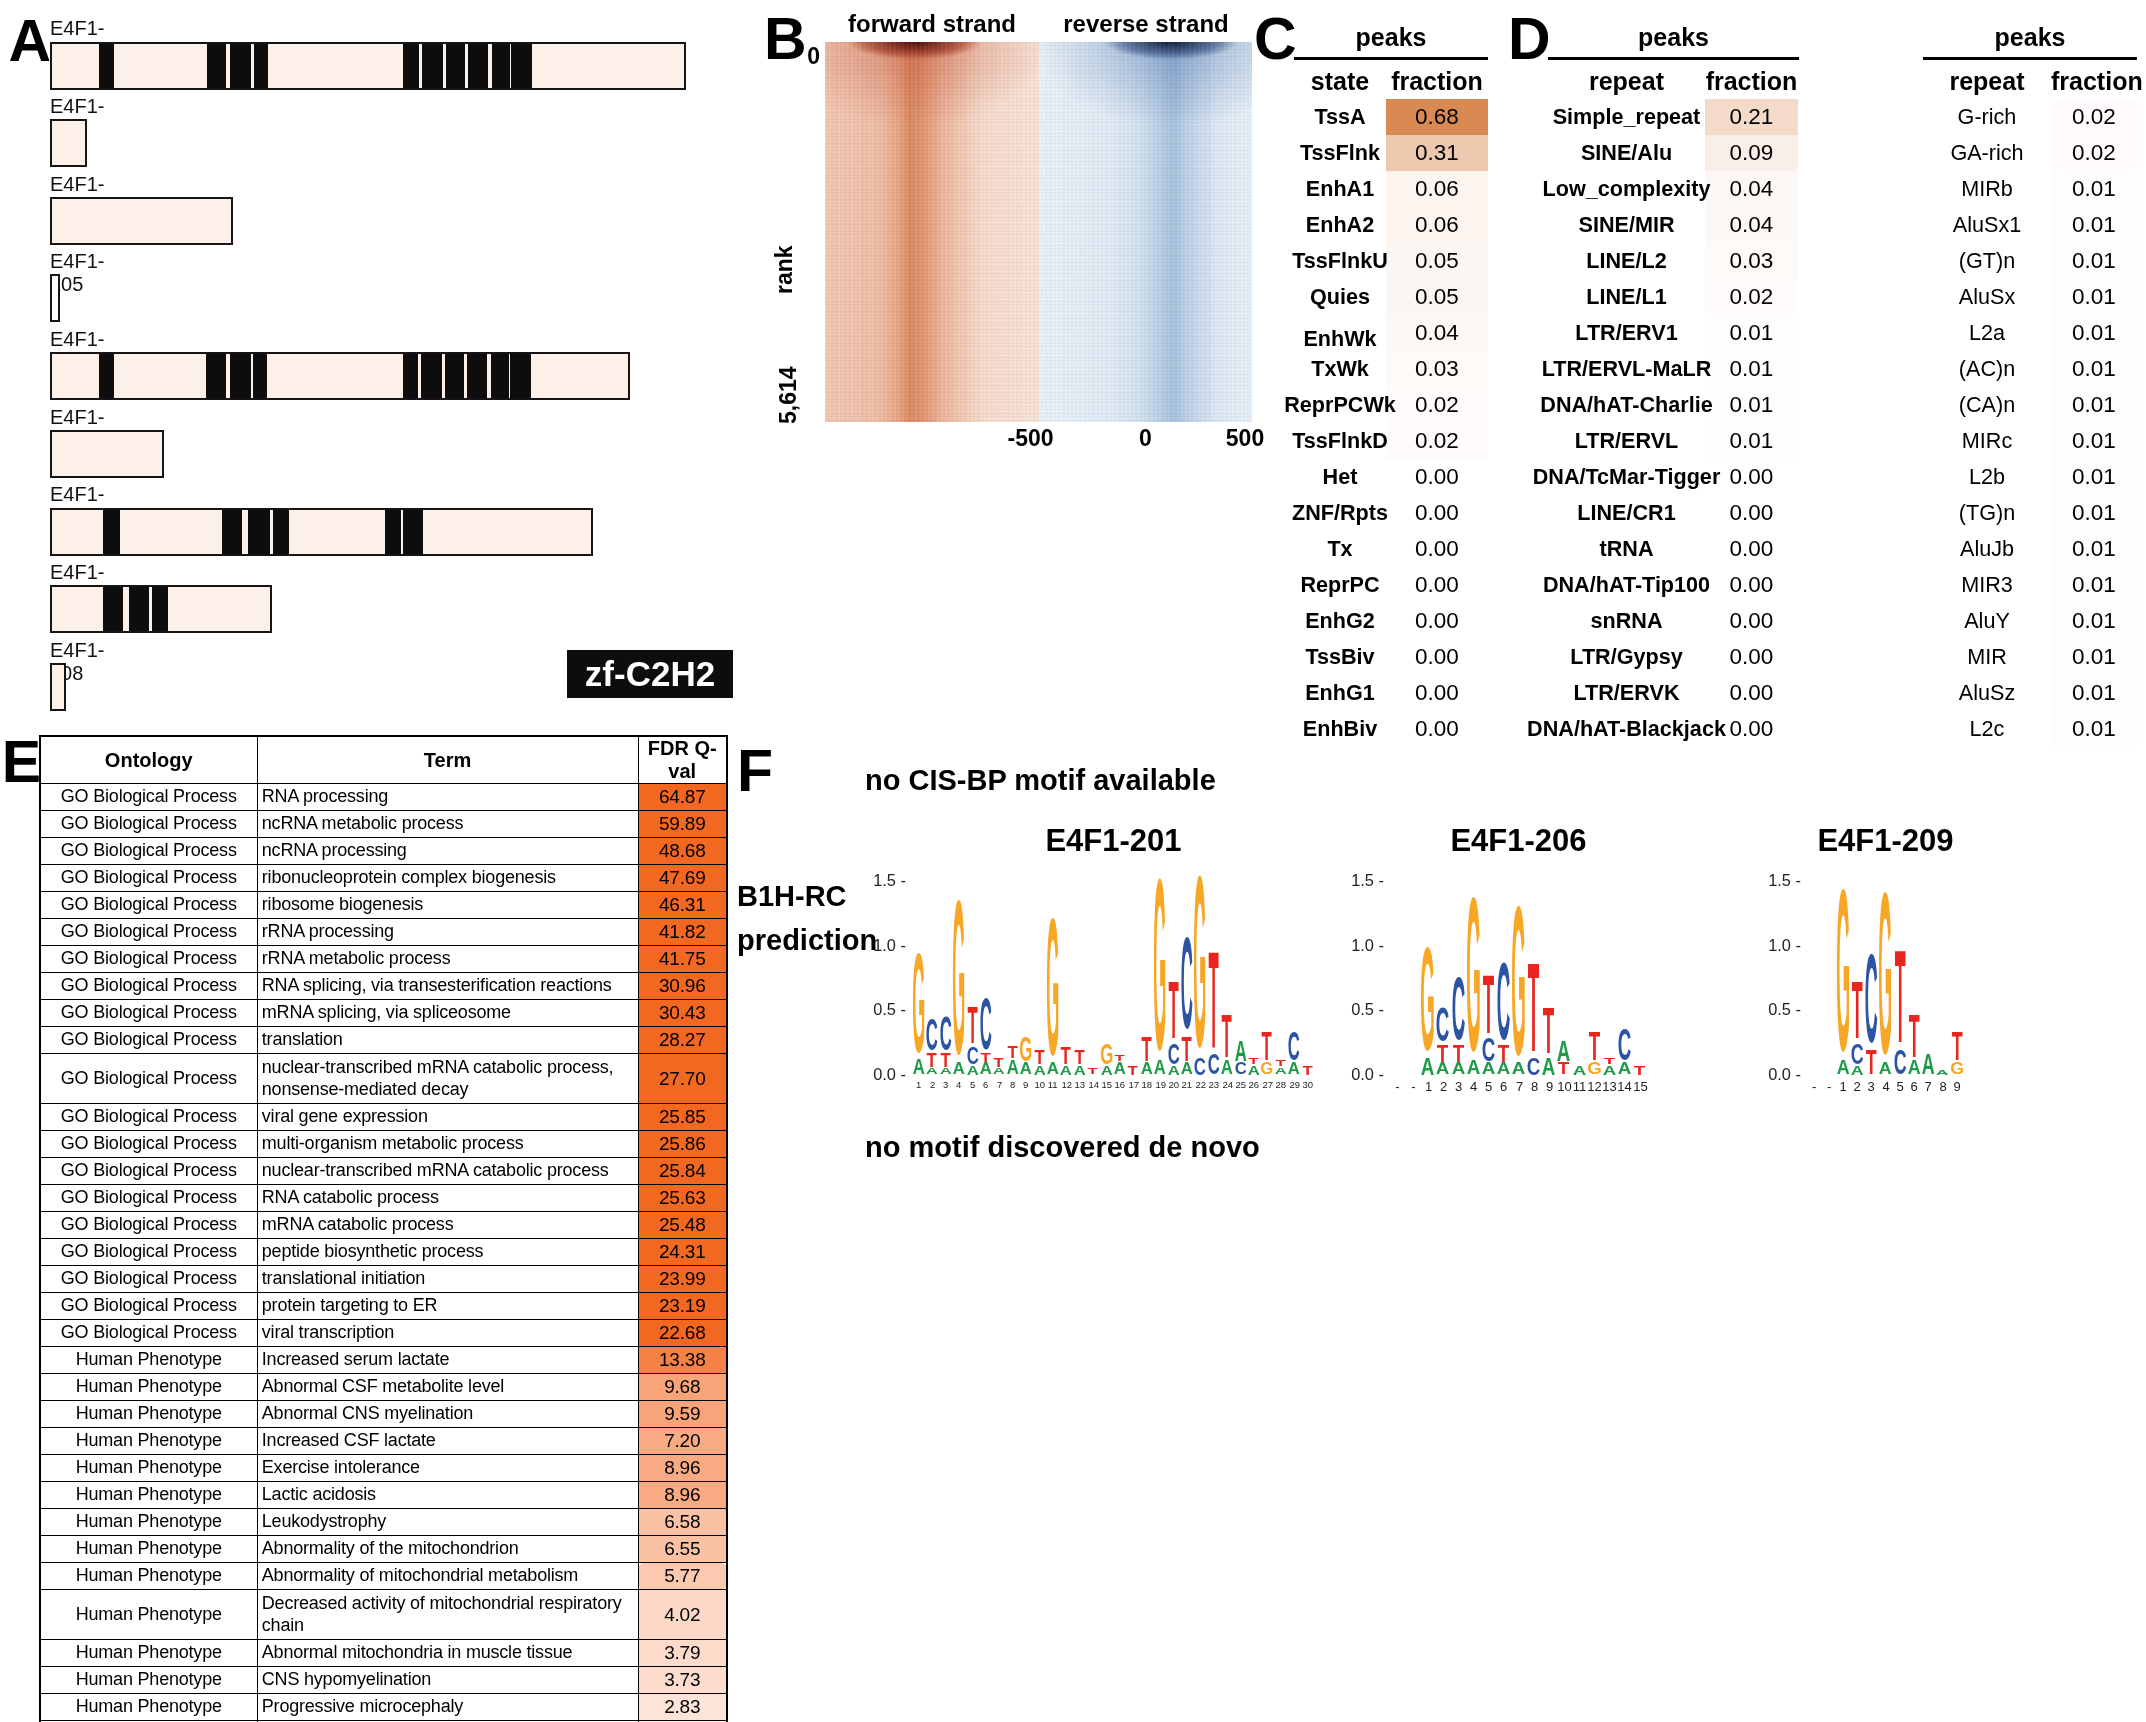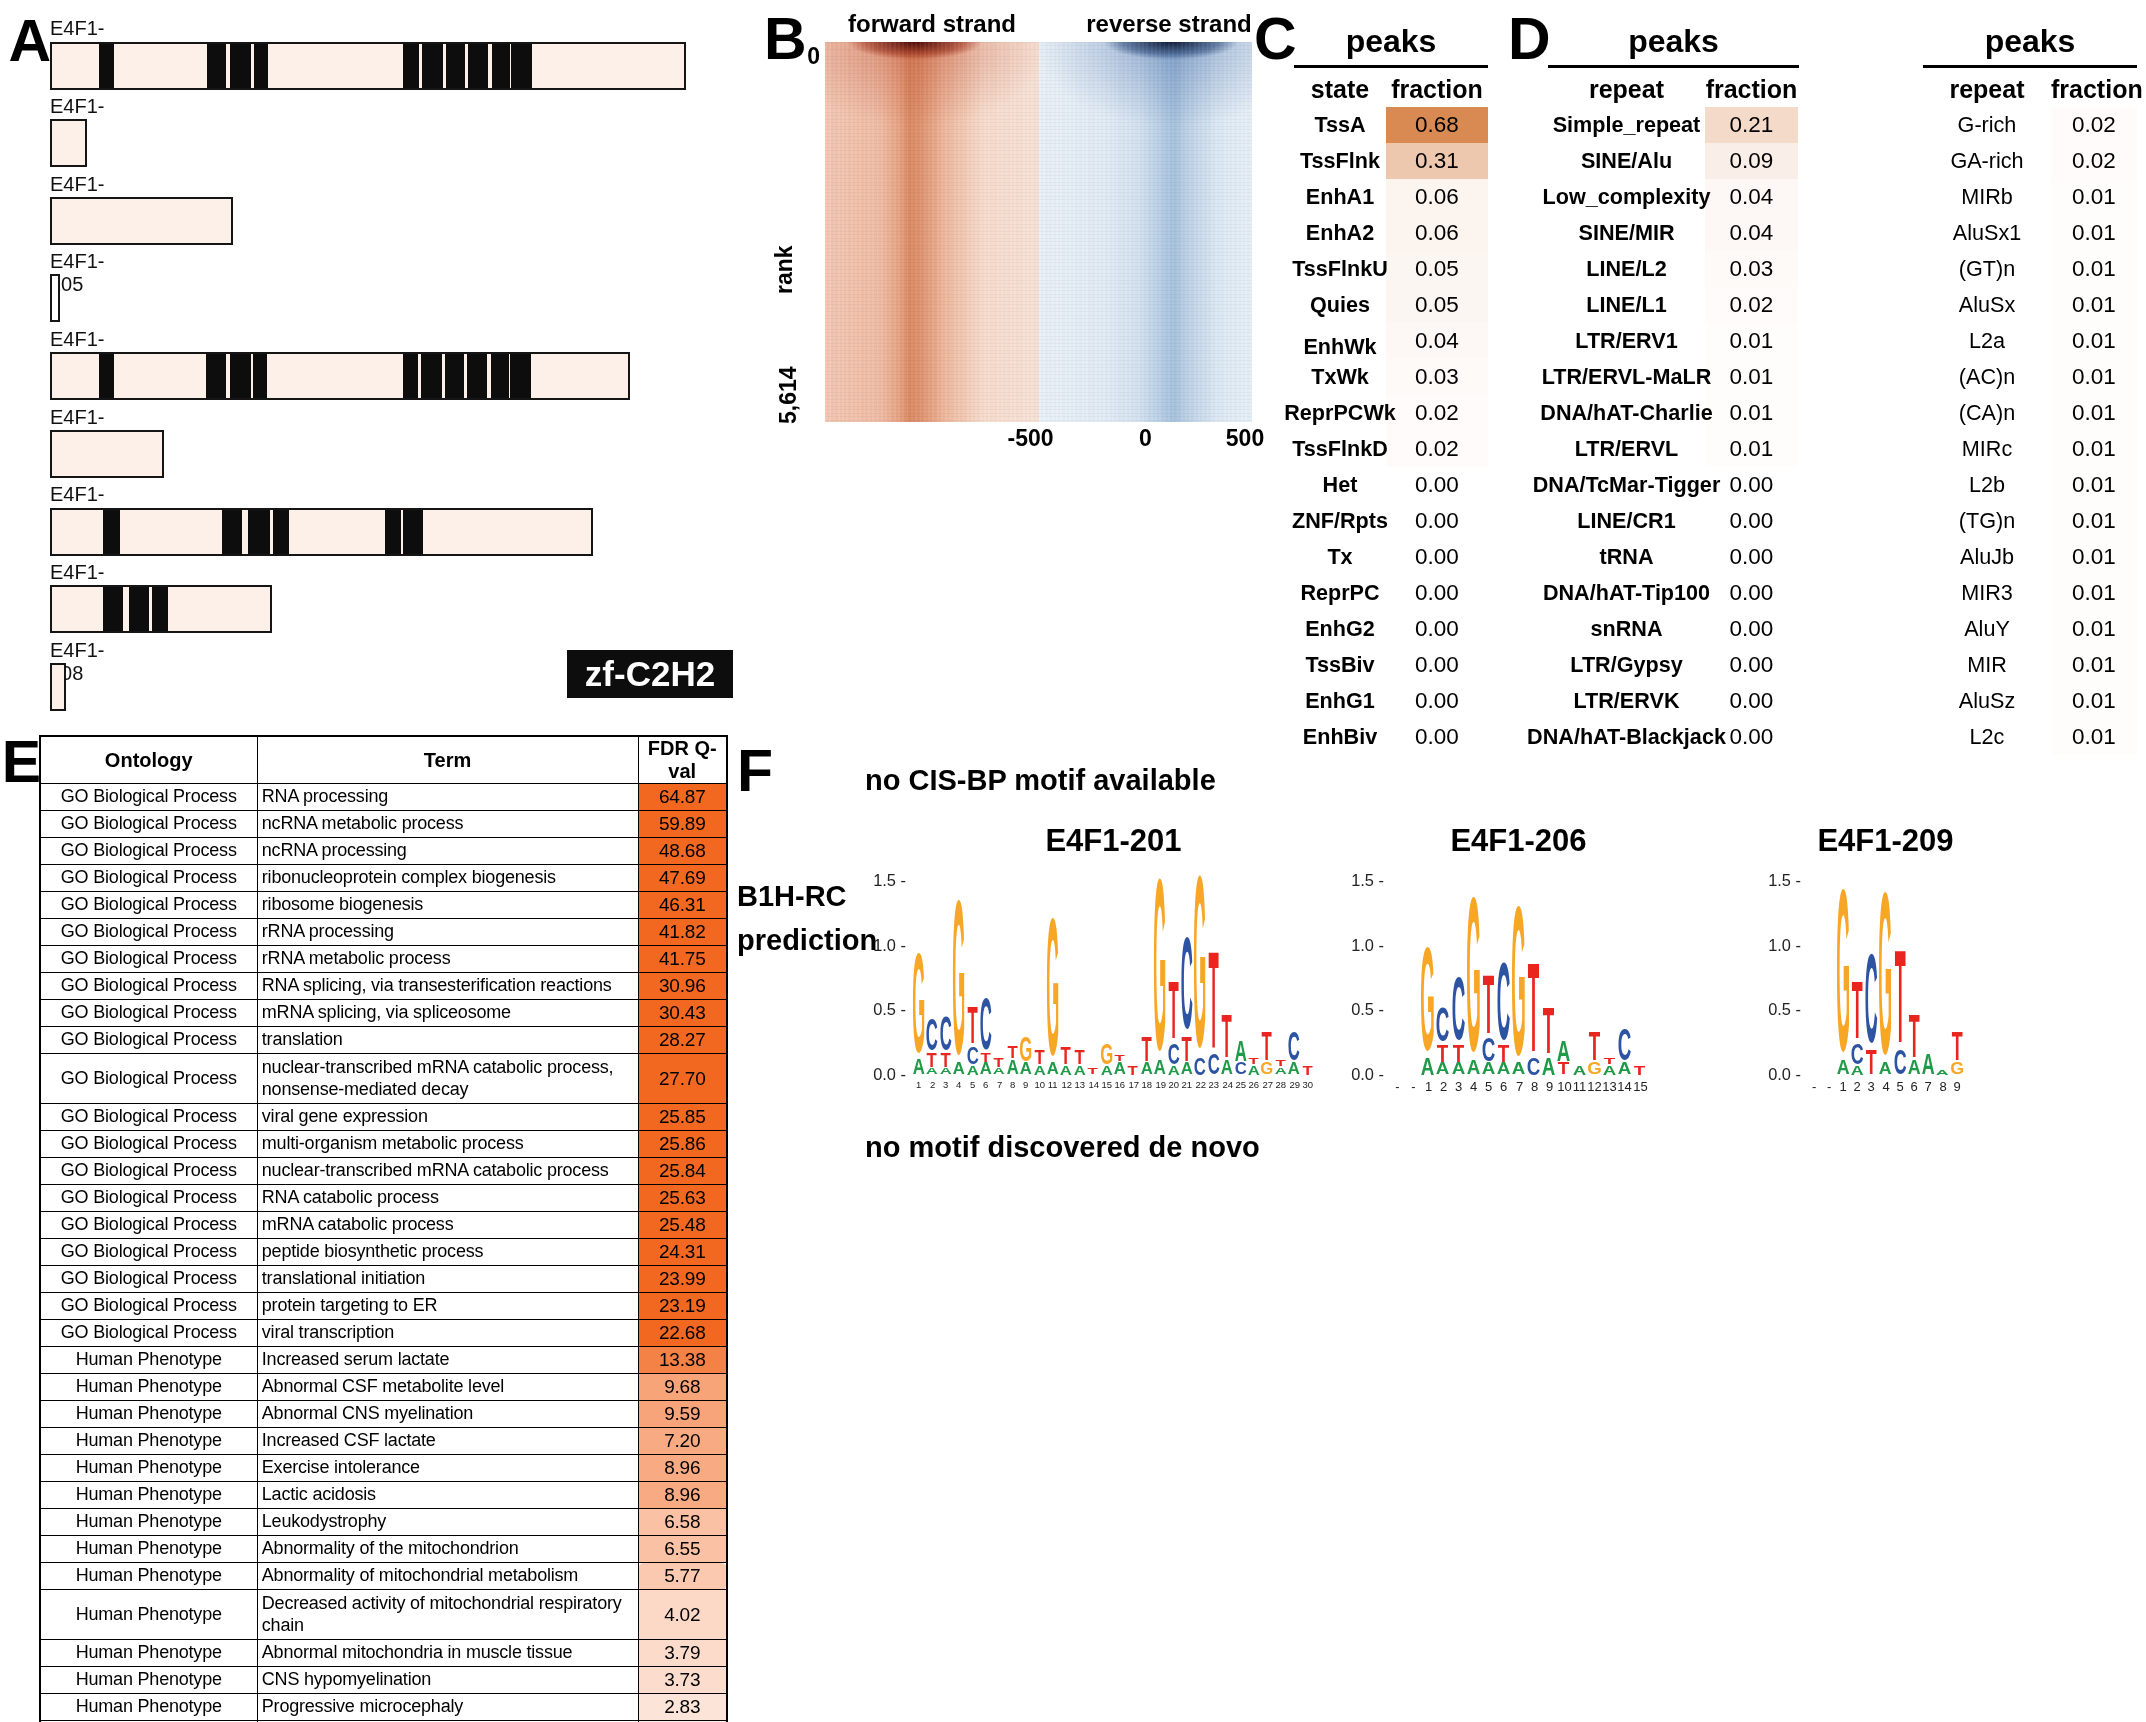--- a/index.html
+++ b/index.html
@@ -25,21 +25,21 @@
      radial-gradient(ellipse 86px 22.5px at 62% 0px, rgba(8,18,48,0.92), rgba(40,70,120,0.55) 55%, rgba(40,70,120,0) 78%),
      radial-gradient(ellipse 182px 112px at 62% 0px, rgba(70,110,170,0.45), rgba(70,110,170,0) 75%),
      linear-gradient(90deg,#e9f1f8 0%,#e2ecf6 30%,#d5e3f1 46%,#b9cfe6 57%,#a7c2dd 63%,#bed2e7 70%,#dde9f4 84%,#e7f0f8 100%);}
   .hm-noise{position:absolute;inset:0;background:
      repeating-linear-gradient(180deg, rgba(0,0,0,0.035) 0 0.9px, rgba(0,0,0,0) 0.9px 3.5px),
      repeating-linear-gradient(90deg, rgba(255,255,255,0.05) 0 1.7px, rgba(0,0,0,0.015) 1.7px 4.3px);}
   .axis-tick{position:absolute;font-weight:bold;font-size:23px;text-align:center;}
   .vtext{writing-mode:vertical-rl;transform:rotate(180deg);font-weight:bold;font-size:23px;}
   
   .peaks{position:absolute;}
-  .pk-title{text-align:center;font-weight:bold;font-size:32px;padding-bottom:5.2px;border-bottom:3.5px solid #000;}
+  .pk-title{text-align:center;font-weight:bold;font-size:25px;padding-bottom:5.2px;border-bottom:3.5px solid #000;}
   .pk-head{display:flex;font-weight:bold;font-size:25px;padding:7px 0 3.5px 0;}
   .pk-row{display:flex;align-items:stretch;height:36px;}
   .pk-label{display:flex;align-items:center;justify-content:center;font-weight:bold;font-size:21.6px;white-space:nowrap;}
   .pk-label.plain{font-weight:normal;}
   .pk-val{display:flex;align-items:center;justify-content:center;font-size:22.5px;}
   .pk-col-c{text-align:center;}
   
   .etable{position:absolute;border-collapse:collapse;table-layout:fixed;}
   .etable td,.etable th{border:1.7px solid #000;padding:0 4.3px;box-sizing:border-box;}
   .etable{border:2.6px solid #000;}
@@ -117,21 +117,21 @@
         <div class="iso-seg" style="left: 23.4%; width: 9.2%; background: rgb(13, 13, 13);"></div>
         <div class="iso-seg" style="left: 35.1%; width: 9.2%; background: rgb(13, 13, 13);"></div>
         <div class="iso-seg" style="left: 45.9%; width: 7.5%; background: rgb(13, 13, 13);"></div>
       </div>
       <div class="iso-label" style="left: 50px; top: 639px;">E4F1-208</div>
       <div class="iso-bar" style="left: 50px; top: 663px; width: 15.6px; height: 48px; background: rgb(253, 240, 233);"></div>
     </div>
   <div class="legend-box" style="left:567px;top:650px;width:166px;height:48px;">zf-C2H2</div>
 
   <div class="strand-label" style="left:825px;top:10.4px;width:214px;">forward strand</div>
-  <div class="strand-label" style="left:1062px;top:10.4px;width:214px;">reverse strand</div>
+  <div class="strand-label" style="left:1039px;top:10.4px;width:214px;">reverse strand</div>
   <div class="heatmap" style="left:825px;top:42px;width:427px;height:380px;">
     <div class="hm-half hm-fwd" style="width:214px;">
         <div class="hm-noise"></div>
       </div>
     <div class="hm-half hm-rev" style="width:214px;">
         <div class="hm-noise"></div>
       </div>
   </div>
   <div class="axis-tick" style="left:777px;top:43px;width:43px;text-align:right;">0</div>
   <div class="vtext abs" style="left:771px;top:156px;height:138px;">rank</div>

